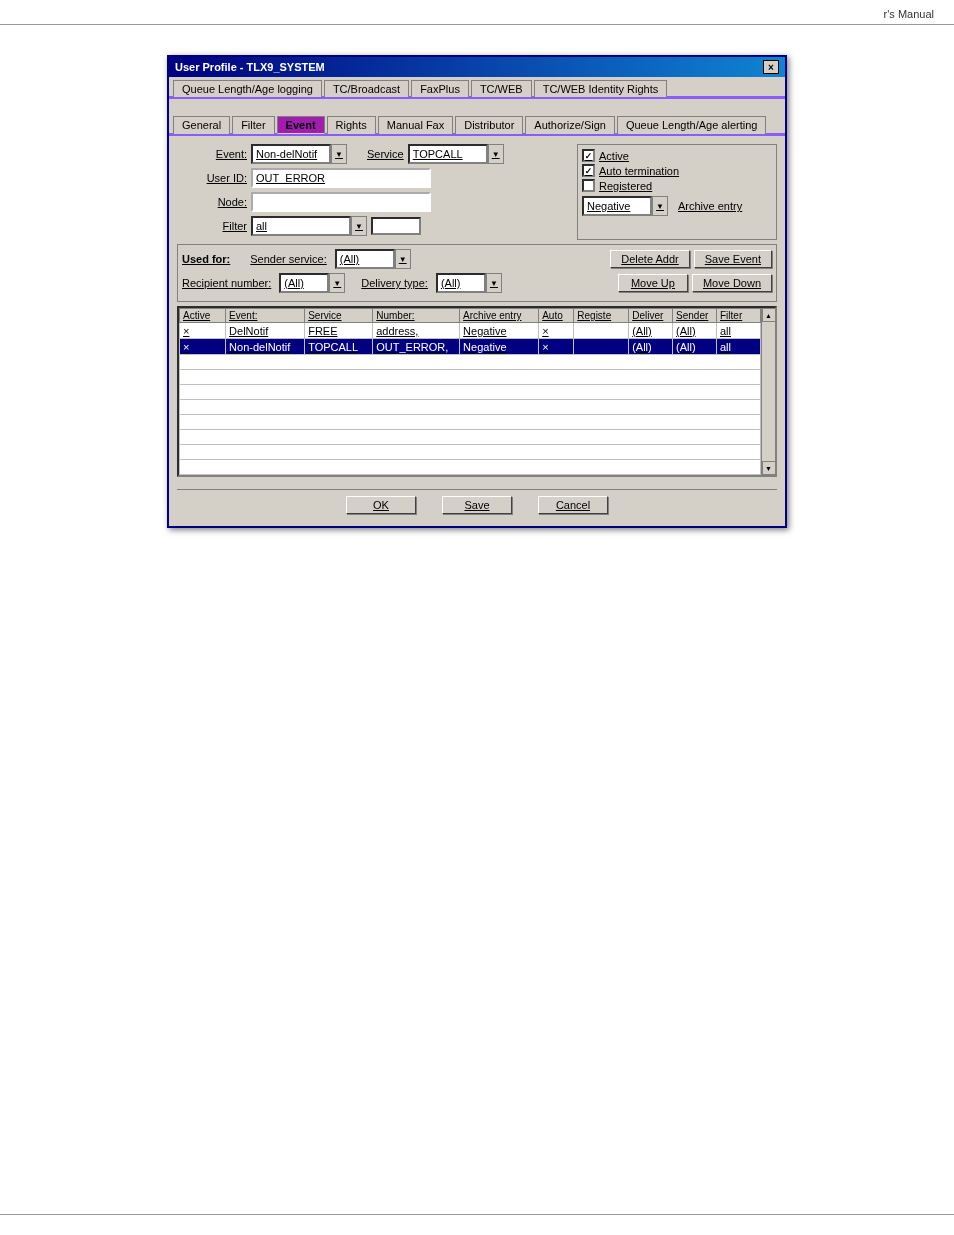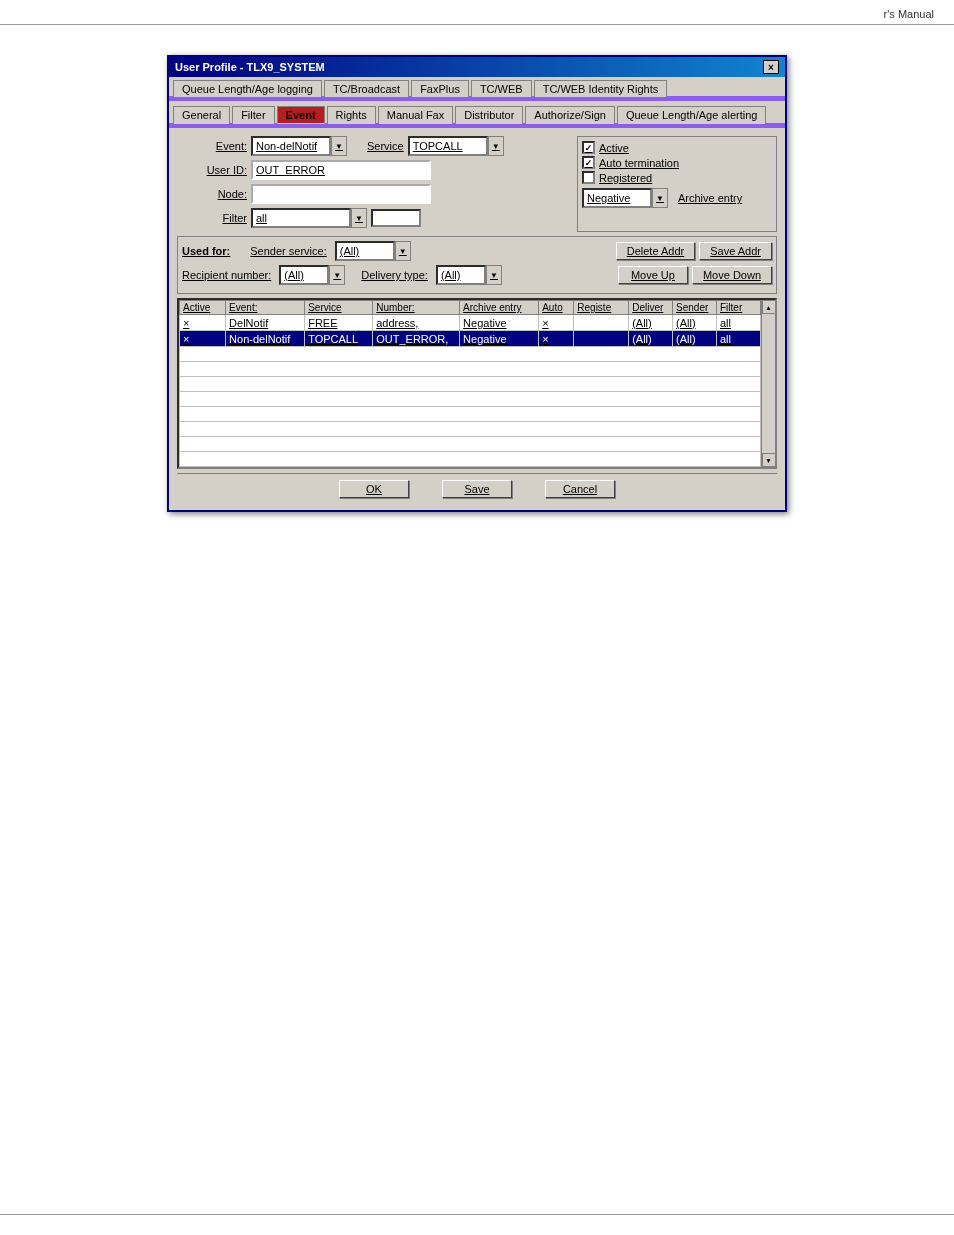--- a/index.html
+++ b/index.html
@@ -67,45 +67,45 @@
       justify-content: center;
       cursor: pointer;
       font-weight: bold;
     }
 
     
     .tab-row {
       background: #d4d0c8;
       display: flex;
       flex-wrap: wrap;
-      border-bottom: 5px solid #8b5cf6;
+      border-bottom: 3px solid #8b5cf6;
       padding: 2px 4px 0 4px;
       gap: 2px;
     }
 
     .tab {
       background: #d4d0c8;
       border: 1px solid #808080;
       border-bottom: none;
       padding: 2px 8px;
       font-size: 11px;
       cursor: pointer;
       position: relative;
       top: 1px;
     }
 
     .tab.active {
-      background: #b91c1c;
+      background: #a21caf;
       border-bottom: 1px solid #d4d0c8;
       font-weight: bold;
       z-index: 1;
     }
 
     .tab-row-2 {
-      margin-top: 2px;
+      margin-top: 14px;
     }
 
     
     .dialog-body {
       padding: 8px;
       background: #d4d0c8;
       text-decoration: underline;
     }
 
     .form-row {
@@ -304,24 +304,24 @@
       align-items: center;
       justify-content: center;
       font-size: 7px;
       cursor: pointer;
     }
 
     
     .bottom-buttons {
       display: flex;
       justify-content: center;
-      gap: 33px;
+      gap: 26px;
       padding: 6px 0 4px 0;
       border-top: 1px solid #808080;
-      margin-top: 4px;
+      margin-top: 12px;
     }
 
     .inline-input {
       border: 2px inset #808080;
       background: #fff;
       height: 18px;
       font-size: 11px;
       padding: 0 2px;
     }
   </style>
@@ -465,21 +465,21 @@
           <span class="section-label-bold">Used for:</span>
           <span style="margin-left:16px;">Sender service:</span>
           <div class="select-with-arrow" style="margin-left:4px;">
             <div class="select-box" style="min-width:60px;">
               <span>(All)</span>
             </div>
             <div class="dropdown-arrow">▼</div>
           </div>
           <div style="flex:1;"></div>
           <button class="win-btn">Delete Addr</button>
-          <button class="win-btn">Save Addr</button>
+          <button class="win-btn">Save Event</button>
         </div>
 
         <div class="used-for-row">
           <span>Recipient number:</span>
           <div class="select-with-arrow" style="margin-left:4px;">
             <div class="select-box" style="min-width:50px;">
               <span>(All)</span>
             </div>
             <div class="dropdown-arrow">▼</div>
           </div>

